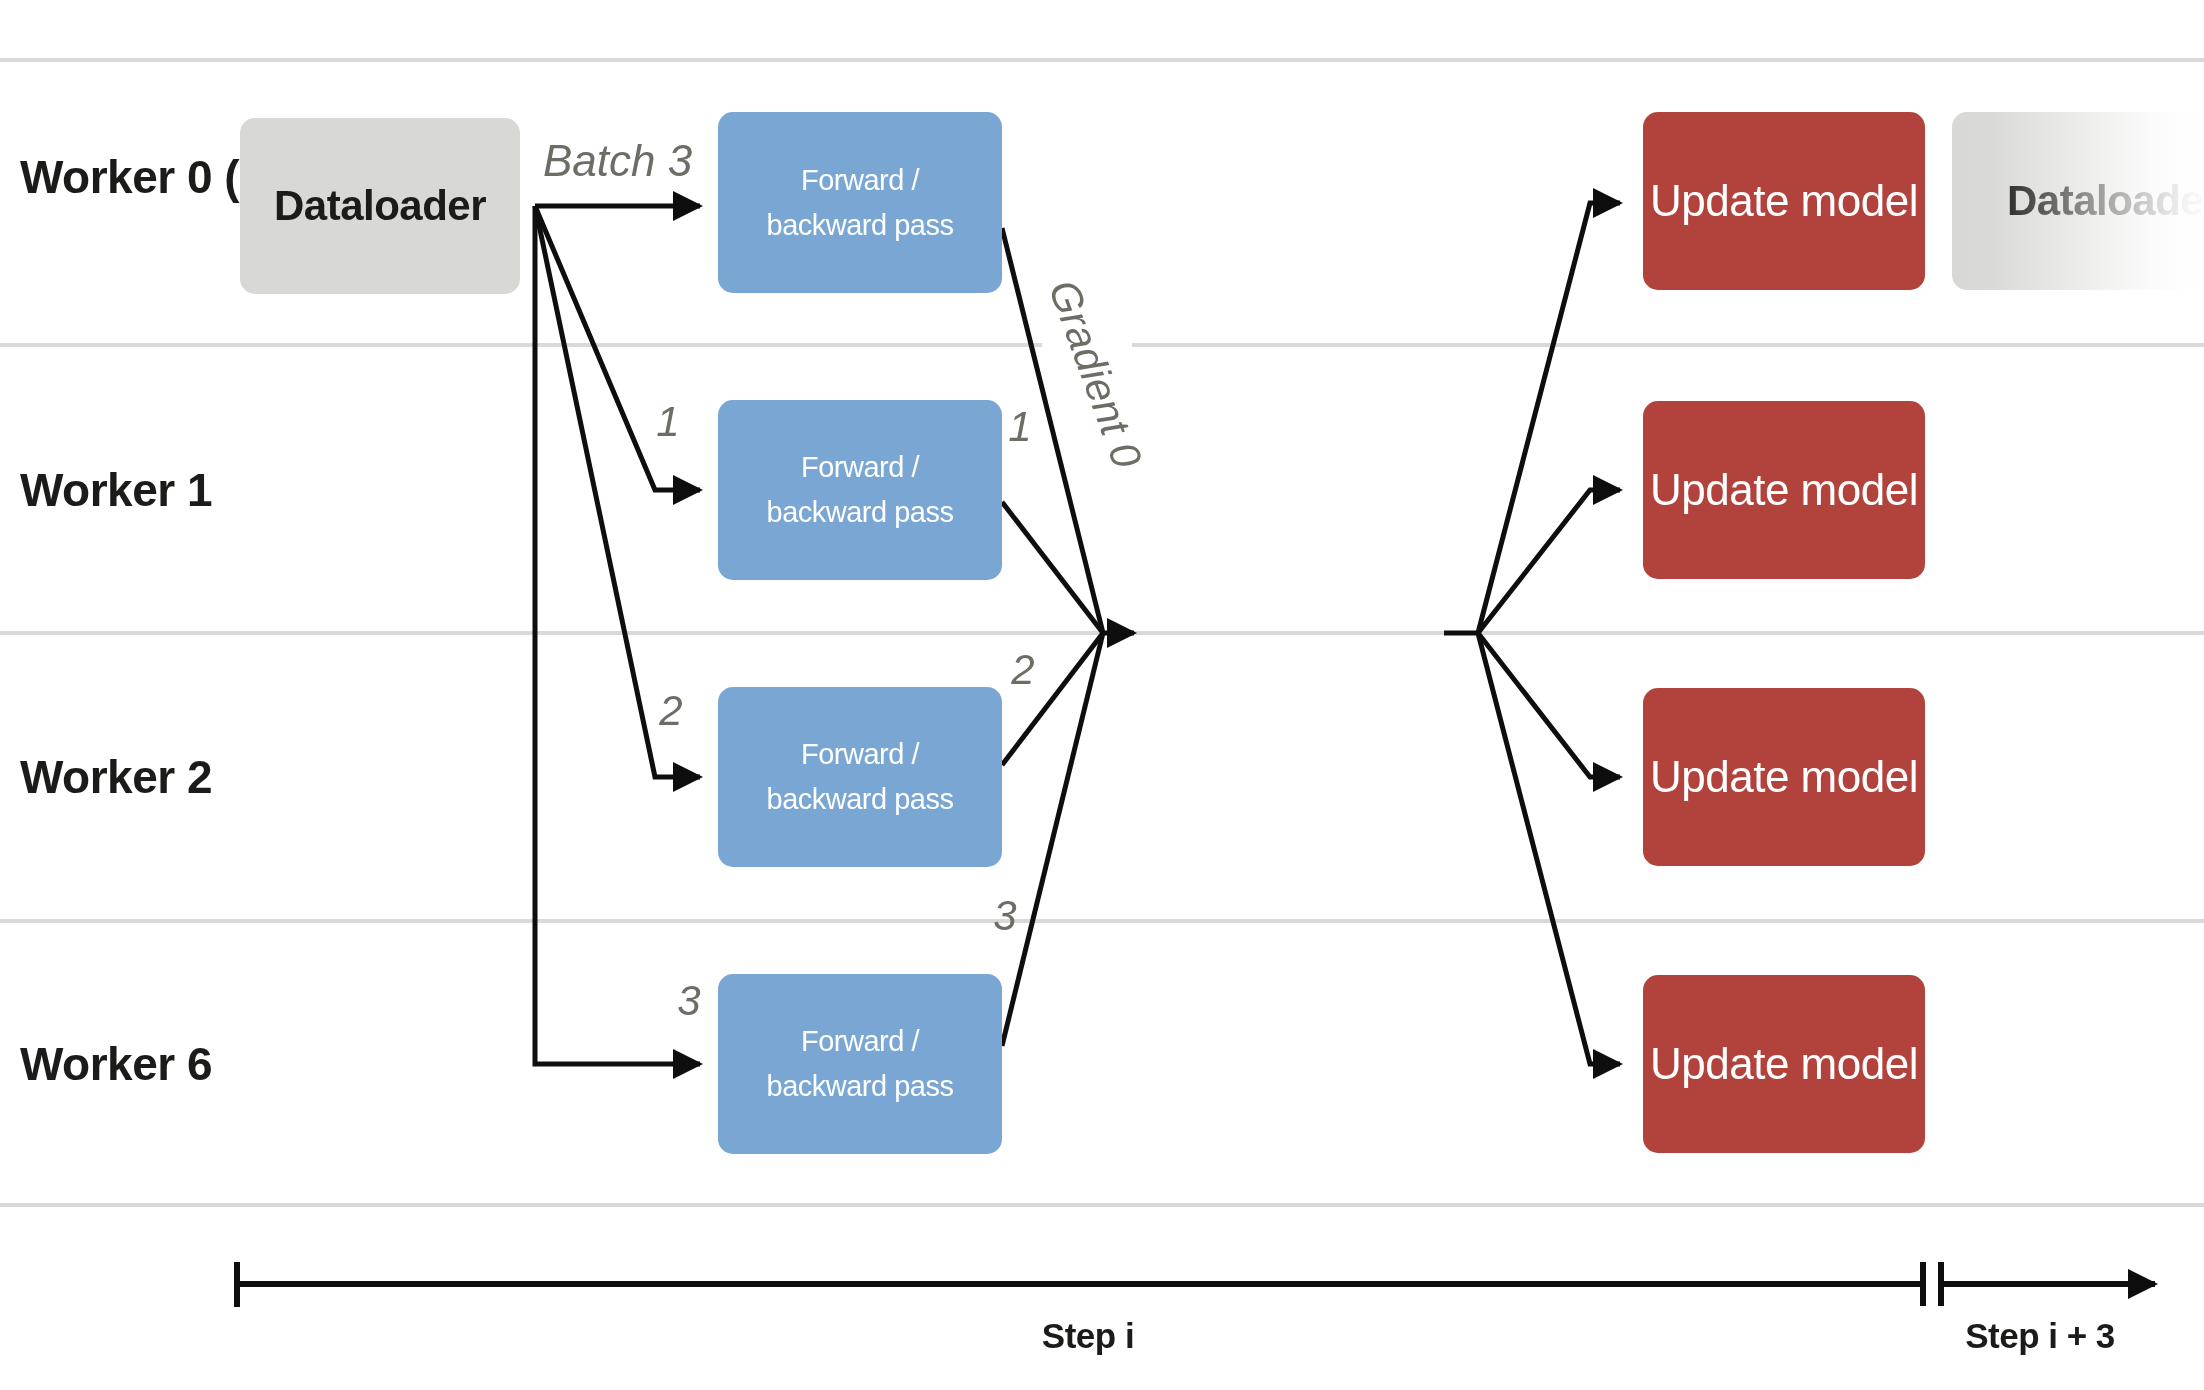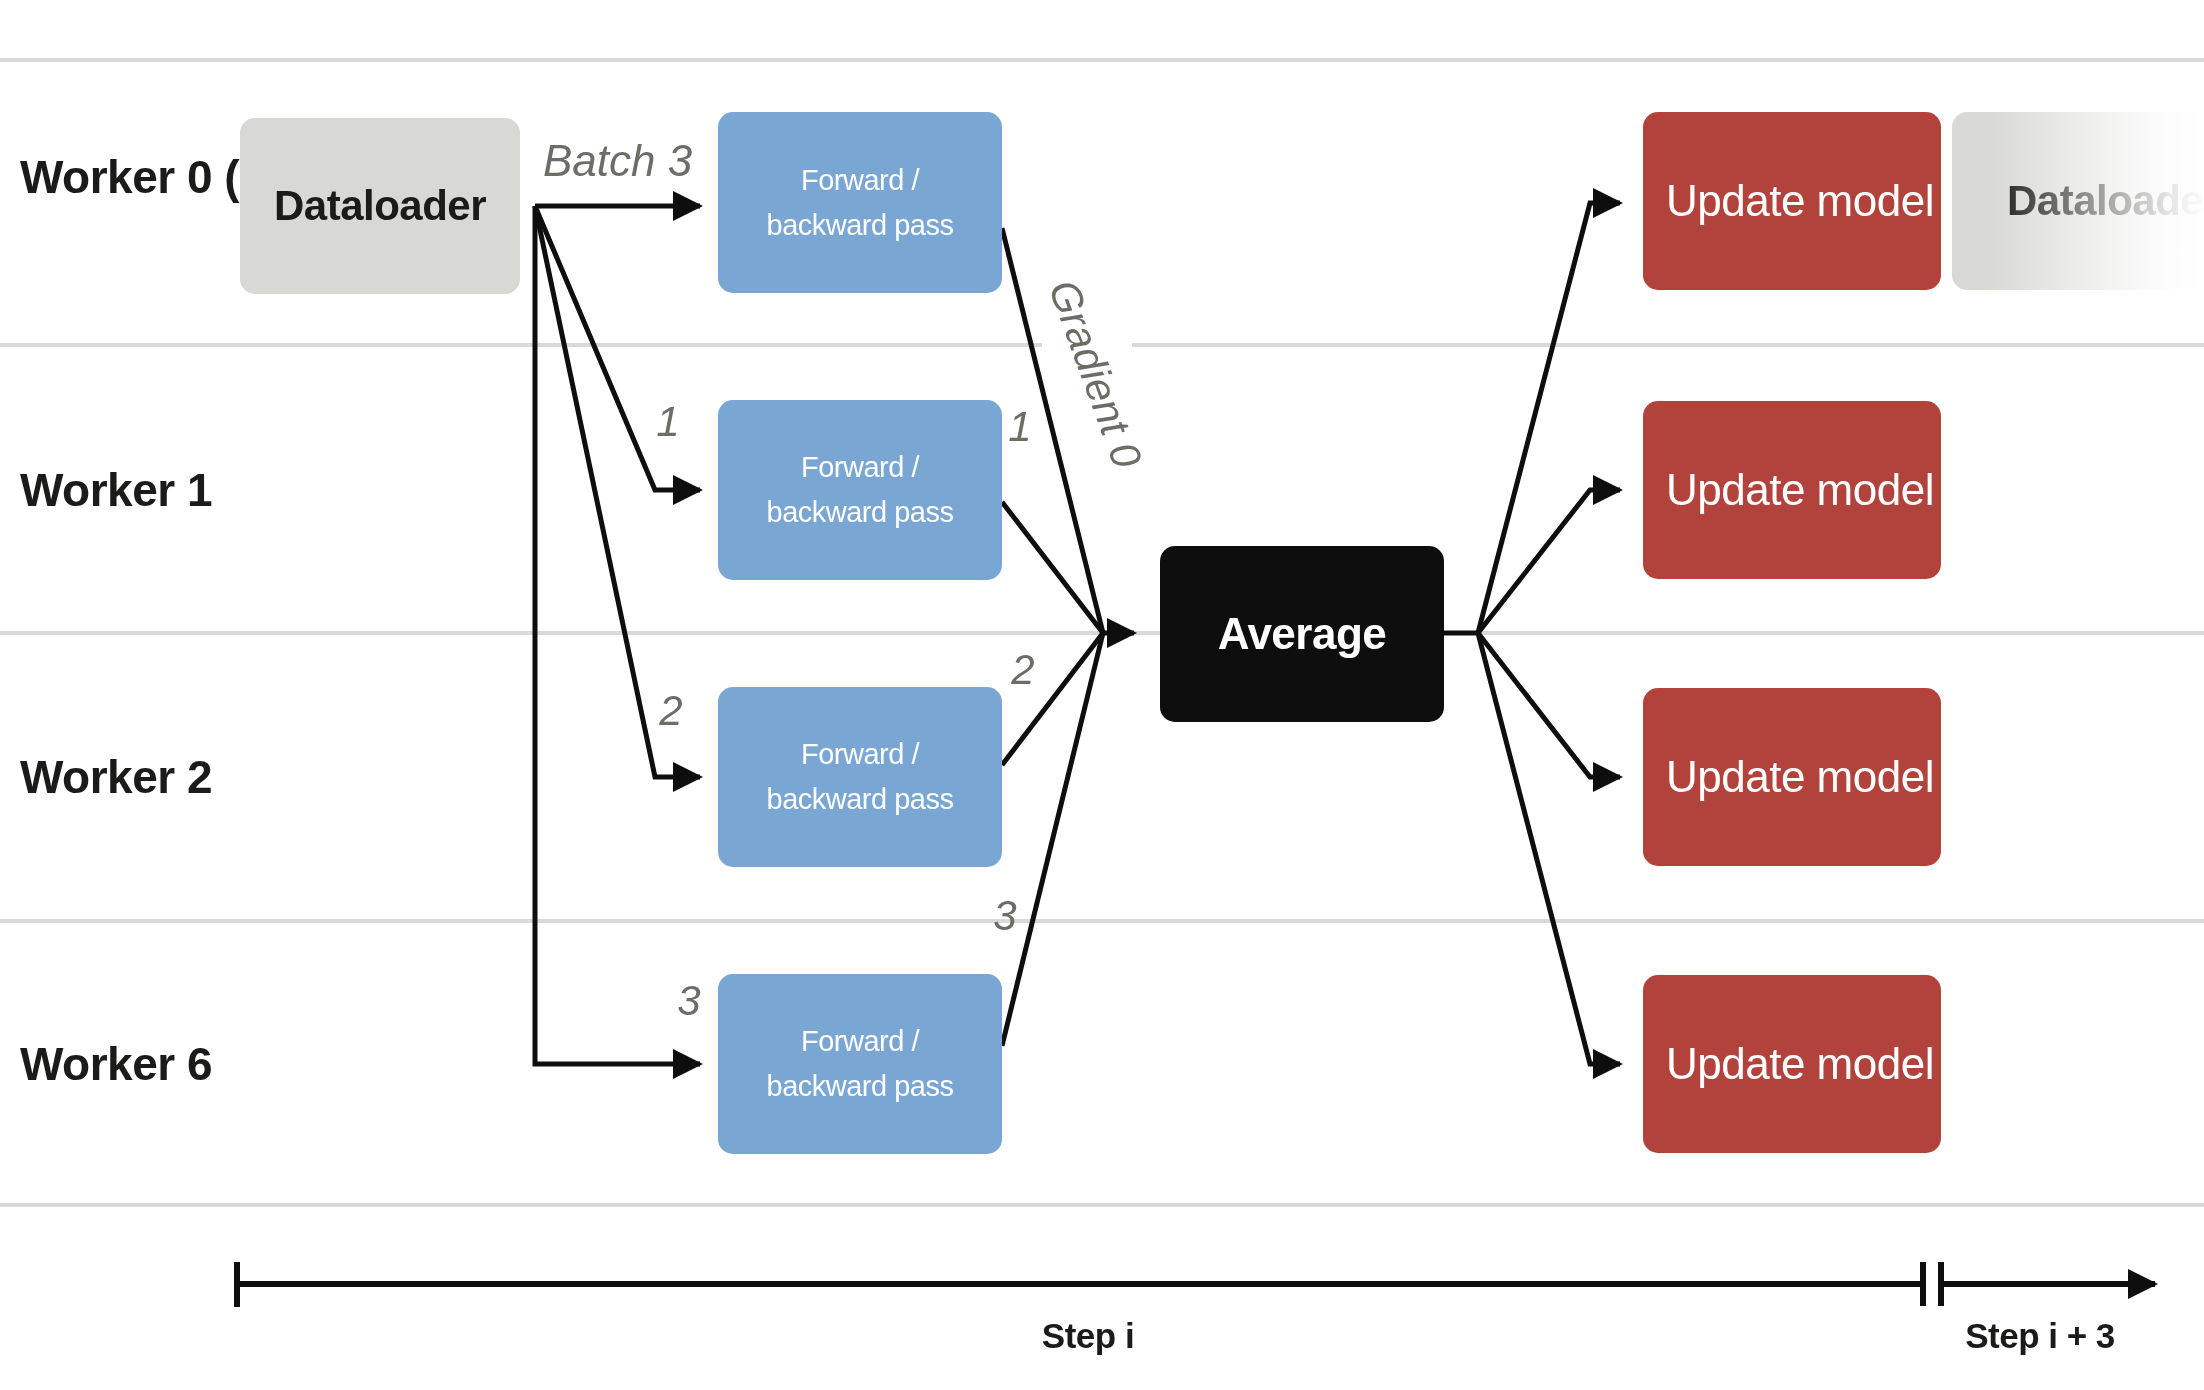--- a/index.html
+++ b/index.html
@@ -16,21 +16,21 @@
     font-size:46px;line-height:52px;font-weight:600;letter-spacing:-0.5px;}
 
   .box{position:absolute;display:flex;flex-direction:column;align-items:center;
     justify-content:center;text-align:center;border-radius:15px;
     font-weight:600;letter-spacing:-0.5px;}
   .box .ln{display:block;white-space:nowrap;}
 
   .gray-box{background:var(--gray_box,#d8d8d5);color:var(--text_dark,#1b1b19);font-size:42px;}
   .blue-box{background:var(--blue,#7aa6d4);color:#fff;font-size:29px;line-height:45px;font-weight:500;}
   .black-box{background:var(--black_box,#0e0e0e);color:#fff;font-size:44px;}
-  .red-box{background:var(--red,#b2423c);color:#fff;font-size:44px;font-weight:500;padding-left:16px;}
+  .red-box{background:var(--red,#b2423c);color:#fff;font-size:44px;font-weight:500;}
 
   .fade-box{background:linear-gradient(90deg,#d8d8d5 0%,#dcdcda 45%,#f2f2f1 80%,#ffffff 100%);
     justify-content:flex-start;padding-left:55px;align-items:flex-start;
     flex-direction:row;}
   .fade-box .ln{margin-top:auto;margin-bottom:auto;}
   .fade-overlay{position:absolute;top:100px;left:1990px;width:230px;height:210px;
     background:linear-gradient(90deg,rgba(255,255,255,0) 0%,rgba(255,255,255,0.55) 45%,rgba(255,255,255,0.95) 85%,#fff 100%);}
 
   .note{position:absolute;color:var(--label_gray,#6d6d66);font-style:italic;
     font-size:42px;white-space:nowrap;}
@@ -105,23 +105,20 @@
   </div>
   <div class="box blue-box" style="left:718px;top:687px;width:284px;height:180px;">
     <span class="ln">Forward /</span>
     <span class="ln">backward pass</span>
   </div>
   <div class="box blue-box" style="left:718px;top:974px;width:284px;height:180px;">
     <span class="ln">Forward /</span>
     <span class="ln">backward pass</span>
   </div>
 
-  <div class="box black-box" style="left:1160px;top:546px;width:284px;height:176px;">
-    <span class="ln">Average</span>
-  </div>
 
   <div class="box red-box" style="left:1643px;top:112px;width:282px;height:178px;">
     <span class="ln">Update model</span>
   </div>
   <div class="box red-box" style="left:1643px;top:401px;width:282px;height:178px;">
     <span class="ln">Update model</span>
   </div>
   <div class="box red-box" style="left:1643px;top:688px;width:282px;height:178px;">
     <span class="ln">Update model</span>
   </div>

